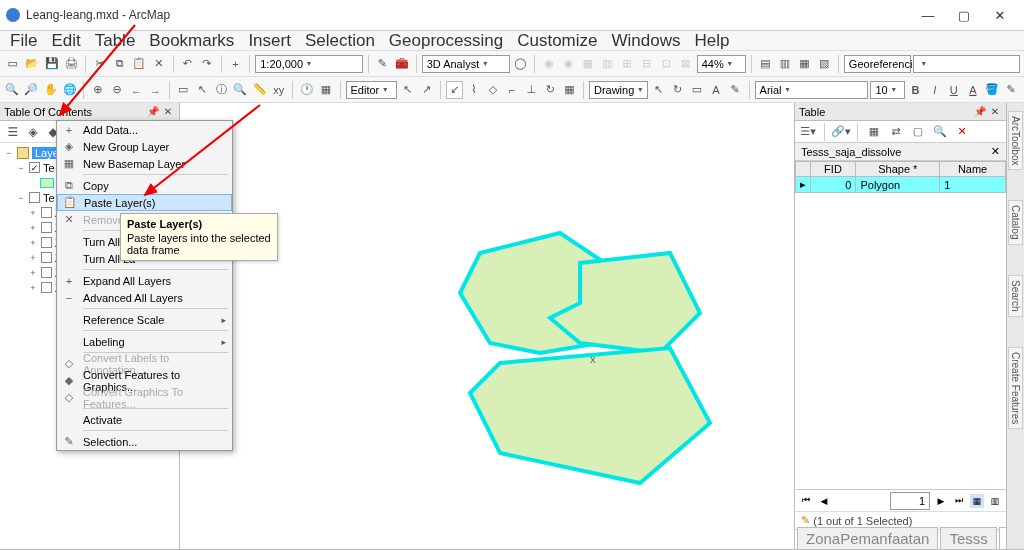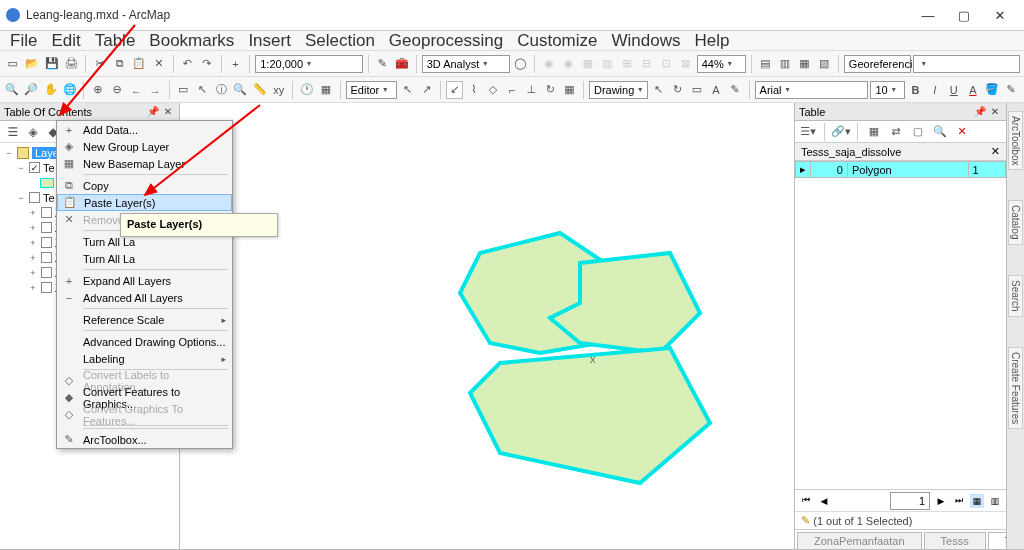--- a/index.html
+++ b/index.html
@@ -43,21 +43,21 @@
     .grid { font-size: 11px; }
     .grid table { border-collapse: collapse; width: 100%; }
     .grid th { background: #ececec; border: 1px solid #bbb; padding: 1px 4px; font-weight: normal; text-align: center; }
     .grid td { border: 1px solid #bbb; padding: 1px 4px; }
     .grid tr.sel td { background: #7dffff; }
     .grid .rhd { width: 14px; background: #ececec; text-align: center; }
     .table-nav { height: 22px; border-top: 1px solid #ccc; display: flex; align-items: center; gap: 4px; padding: 0 4px; font-size: 11px; }
     .navbtn { width: 14px; height: 14px; display: inline-flex; align-items: center; justify-content: center; font-size: 9px; border: 1px solid transparent; }
     .table-sel { height: 18px; padding: 0 6px; display: flex; align-items: center; font-size: 11px; color: #444; border-top: 1px solid #ddd; }
     .table-tabs { height: 20px; display: flex; align-items: flex-end; border-top: 1px solid #ccc; }
-    .table-tabs .ttab { padding: 2px 16px; border: 1px solid #bbb; border-bottom: none; font-size: 11px; background: #f0f0f0; color: #888; margin-left: 2px; }
+    .table-tabs .ttab { padding: 2px 8px; border: 1px solid #bbb; border-bottom: none; font-size: 15px; background: #f0f0f0; color: #888; margin-left: 2px; }
     .table-tabs .ttab.active { background: #fff; color: #333; }
     .btmbar { height: 18px; border-top: 1px solid #bbb; display: flex; align-items: center; padding: 0 6px; gap: 4px; background: #f7f7f7; }
     .ctx { position: absolute; left: 56px; top: 120px; width: 177px; background: #f4f4f4; border: 1px solid #999; box-shadow: 2px 2px 6px rgba(0,0,0,.3); z-index: 50; }
     .ctx .mi { display: flex; align-items: center; height: 17px; padding: 0 6px 0 26px; font-size: 11px; position: relative; }
     .ctx .mi.hl { background: #cde6ff; border: 1px solid #7ab7f0; height: 17px; }
     .ctx .mi.dis { color: #aaa; }
     .ctx .micon { position: absolute; left: 4px; width: 16px; height: 16px; display: inline-flex; align-items: center; justify-content: center; font-size: 11px; color: #666; }
     .ctx .arr { position: absolute; right: 6px; font-size: 9px; color: #555; }
     .ctx .msep { height: 1px; background: #ccc; margin: 2px 4px 2px 26px; }
     .tooltip { position: absolute; left: 120px; top: 213px; width: 158px; background: #fdfde8; border: 1px solid #aaa; padding: 4px 6px; font-size: 11px; z-index: 60; box-shadow: 1px 1px 3px rgba(0,0,0,.2); }
@@ -313,20 +313,26 @@
       <span class="tbtn" style="color:#c00">✕</span>
     </div>
     <div class="table-name">
       <span>Tesss_saja_dissolve</span>
         <span class="sp"></span>
       <span class="cbtn">✕</span>
     </div>
     <div class="grid">
       <table>
         <tbody>
+            <tr>
+          <th class="rhd"></th>
+          <th>FID</th>
+          <th>Shape *</th>
+          <th>Name</th>
+        </tr>
         <tr class="sel">
           <td class="rhd">▸</td>
           <td style="text-align:right">0</td>
           <td>Polygon</td>
           <td>1</td>
         </tr>
       </tbody>
         </table>
     </div>
     <div style="flex:1"></div>
@@ -410,49 +416,50 @@
       <span class="micon">−</span>
       <span>Advanced All Layers</span>
     </div>
     <div class="msep"></div>
     <div class="mi">
       <span>Reference Scale</span>
       <span class="arr">▸</span>
     </div>
     <div class="msep"></div>
     <div class="mi">
-      <span>Advanced Drawing Options...</span>
-    </div>
-    <div class="mi">
       <span>Labeling</span>
       <span class="arr">▸</span>
     </div>
     <div class="msep"></div>
     <div class="mi dis">
       <span class="micon">◇</span>
       <span>Convert Labels to Annotation...</span>
     </div>
     <div class="mi">
       <span class="micon">◆</span>
       <span>Convert Features to Graphics...</span>
     </div>
     <div class="mi dis">
       <span class="micon">◇</span>
       <span>Convert Graphics To Features...</span>
     </div>
     <div class="msep"></div>
+    <div class="mi">
+      <span>Activate</span>
+    </div>
     <div class="msep"></div>
     <div class="mi">
       <span class="micon">✎</span>
-      <span>ArcToolbox...</span>
+      <span>Selection...</span>
     </div>
   </div>
 
 <div class="tooltip">
   <div class="tt-title">Paste Layer(s)</div>
+  <div>Paste layers into the selected data frame</div>
 </div>
 
 <svg class="arrow-red" style="left:40px;top:20px" width="110" height="110">
   <defs>
       <marker id="ah1" markerWidth="8" markerHeight="8" refX="6" refY="3" orient="auto">
         <path d="M0,0 L7,3 L0,6 Z" fill="#e00"></path>
       </marker>
     </defs>
   <line x1="95" y1="5" x2="20" y2="95" stroke="#e00" stroke-width="2" marker-end="url(#ah1)"></line>
 </svg>

